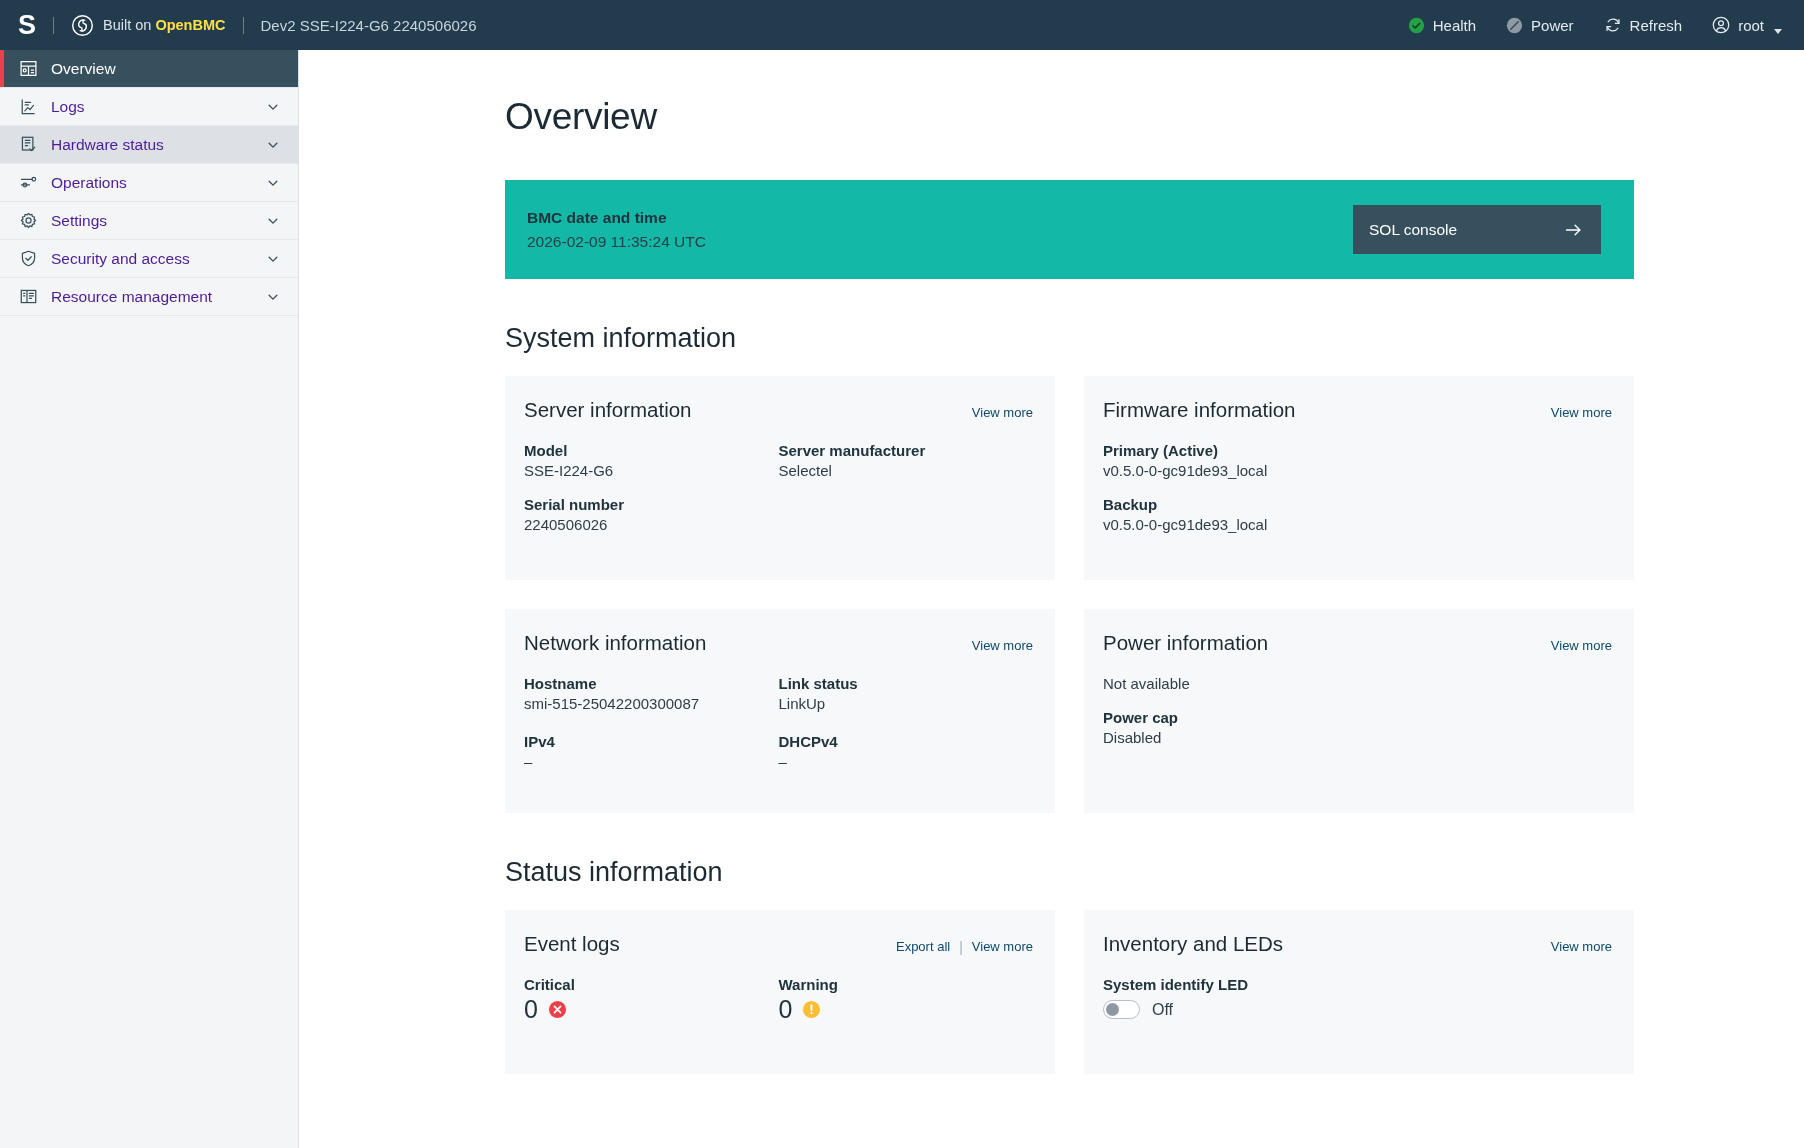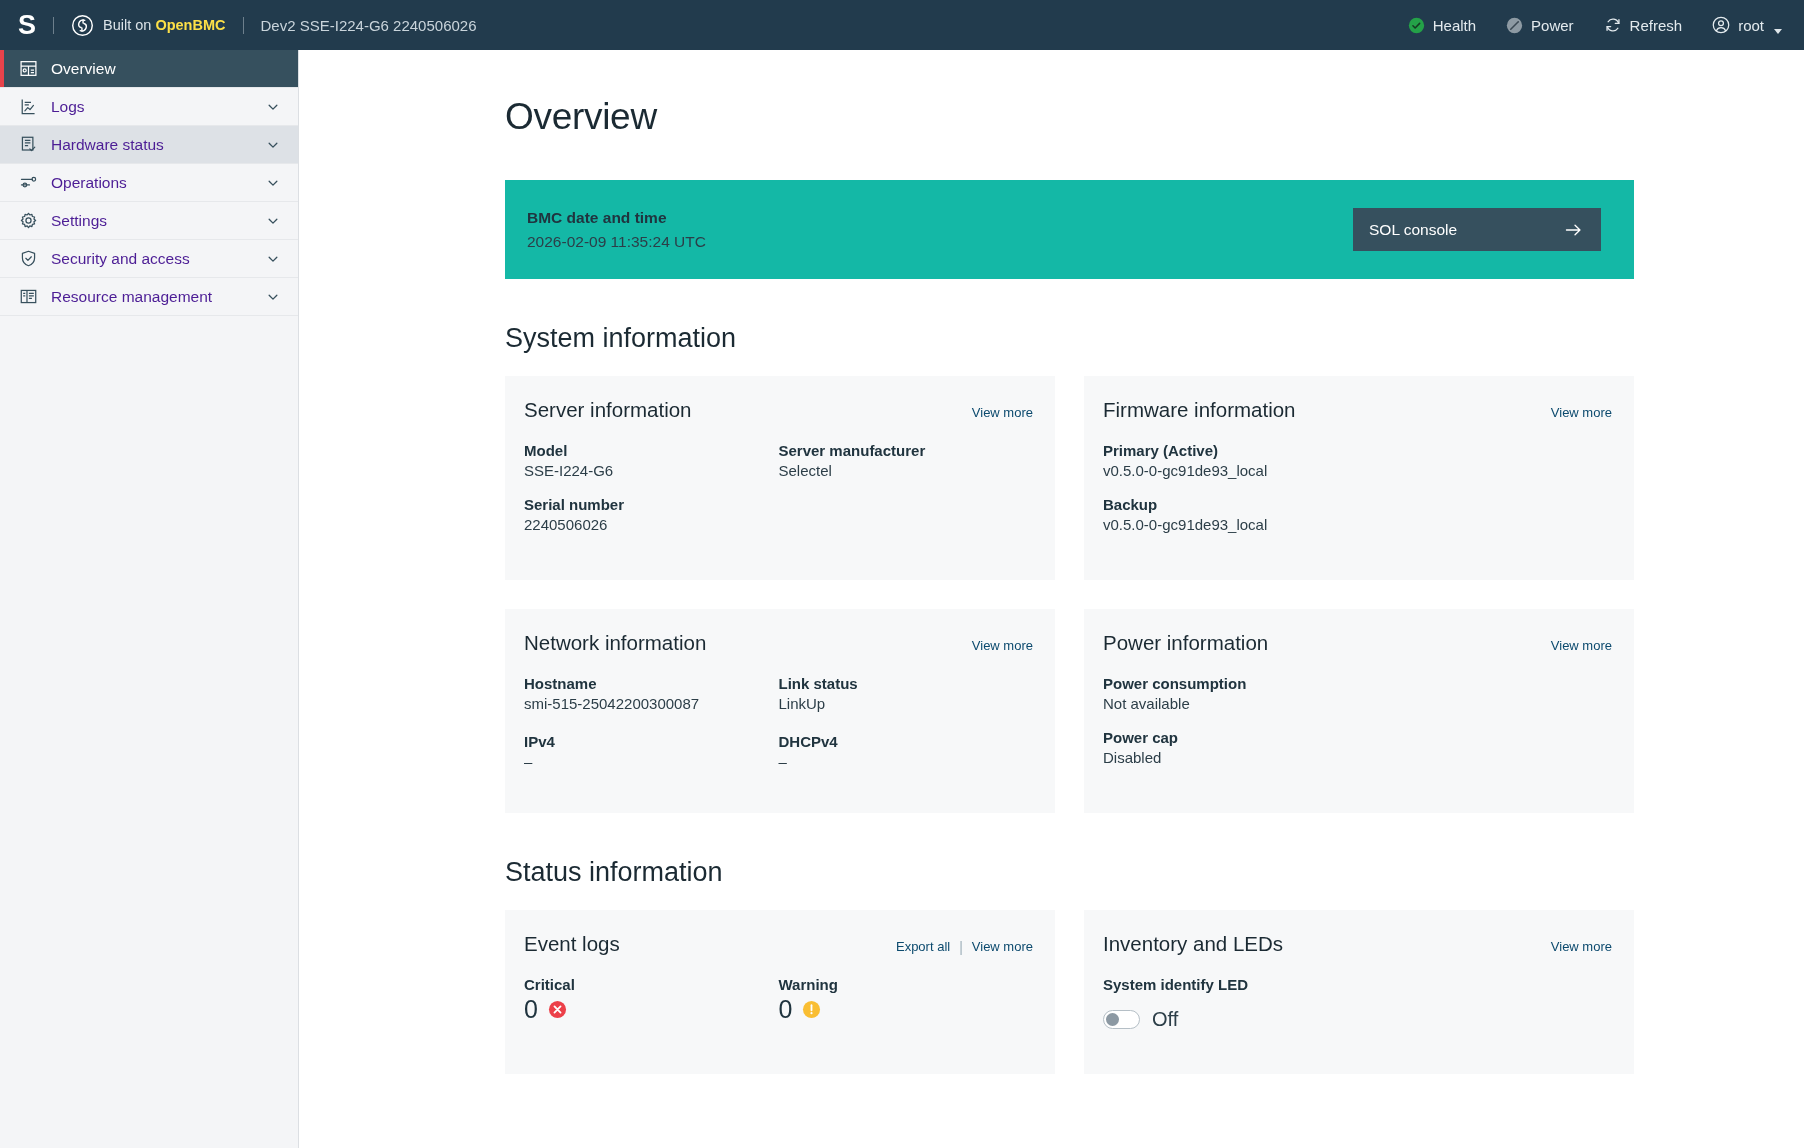--- a/index.html
+++ b/index.html
@@ -144,21 +144,21 @@
     height: 99px;
     display: flex;
     align-items: center;
     padding: 0 33px 0 22px;
   }
   .banner-label { font-size: 15.5px; font-weight: 700; color: #20343f; margin-bottom: 6px; }
   .banner-value { font-size: 15.5px; color: #2c3e48; }
   .sol-btn {
     margin-left: auto;
     width: 248px;
-    height: 43px;
+    height: 49px;
     background: #36505e;
     color: #ffffff;
     border: none;
     display: flex;
     align-items: center;
     padding: 0 18px 0 16px;
     font-size: 15.5px;
     font-family: "Liberation Sans", sans-serif;
     cursor: pointer;
   }
@@ -218,21 +218,21 @@
     cursor: pointer;
     flex: 0 0 37px;
   }
   .toggle .knob {
     position: absolute;
     top: 2px; left: 2px;
     width: 13px; height: 13px;
     border-radius: 50%;
     background: #8c99a3;
   }
-  .toggle-label { font-size: 20px; color: #2c3e48; }
+  .toggle-label { font-size: 16px; color: #2c3e48; }
 </style>
 </head>
 <body>
 
 <div class="appheader">
   <span class="brand-s">S</span>
   <span class="vbar"></span>
   <span>
     <svg class="obmc-logo" viewBox="0 0 24 24" fill="none" stroke="#ffffff" stroke-width="1.5">
       <circle cx="12" cy="12" r="10.2"></circle>
@@ -485,21 +485,20 @@
 
         <section class="card">
           <div class="card-head">
             <span class="card-title">Power information</span>
             <span class="card-links">
               <a class="link">View more</a>
             </span>
           </div>
           <div class="kv-grid" style="grid-template-columns:1fr;">
             <div>
-              <div class="kv-key">Power consumption</div>
               <div class="kv-val">Not available</div>
             </div>
             <div>
               <div class="kv-key">Power cap</div>
               <div class="kv-val">Disabled</div>
             </div>
           </div>
         </section>
       </div>
 
@@ -542,21 +541,21 @@
         </section>
 
         <section class="card" style="min-height:164px;">
           <div class="card-head">
             <span class="card-title">Inventory and LEDs</span>
             <span class="card-links">
               <a class="link">View more</a>
             </span>
           </div>
           <div>
-            <div class="kv-key" style="margin-bottom:15px;">System identify LED</div>
+            <div class="kv-key" style="margin-bottom:7px;">System identify LED</div>
             <div class="toggle-row">
               <span class="toggle">
                 <span class="knob"></span>
               </span>
               <span class="toggle-label">Off</span>
             </div>
           </div>
         </section>
       </div>
 

